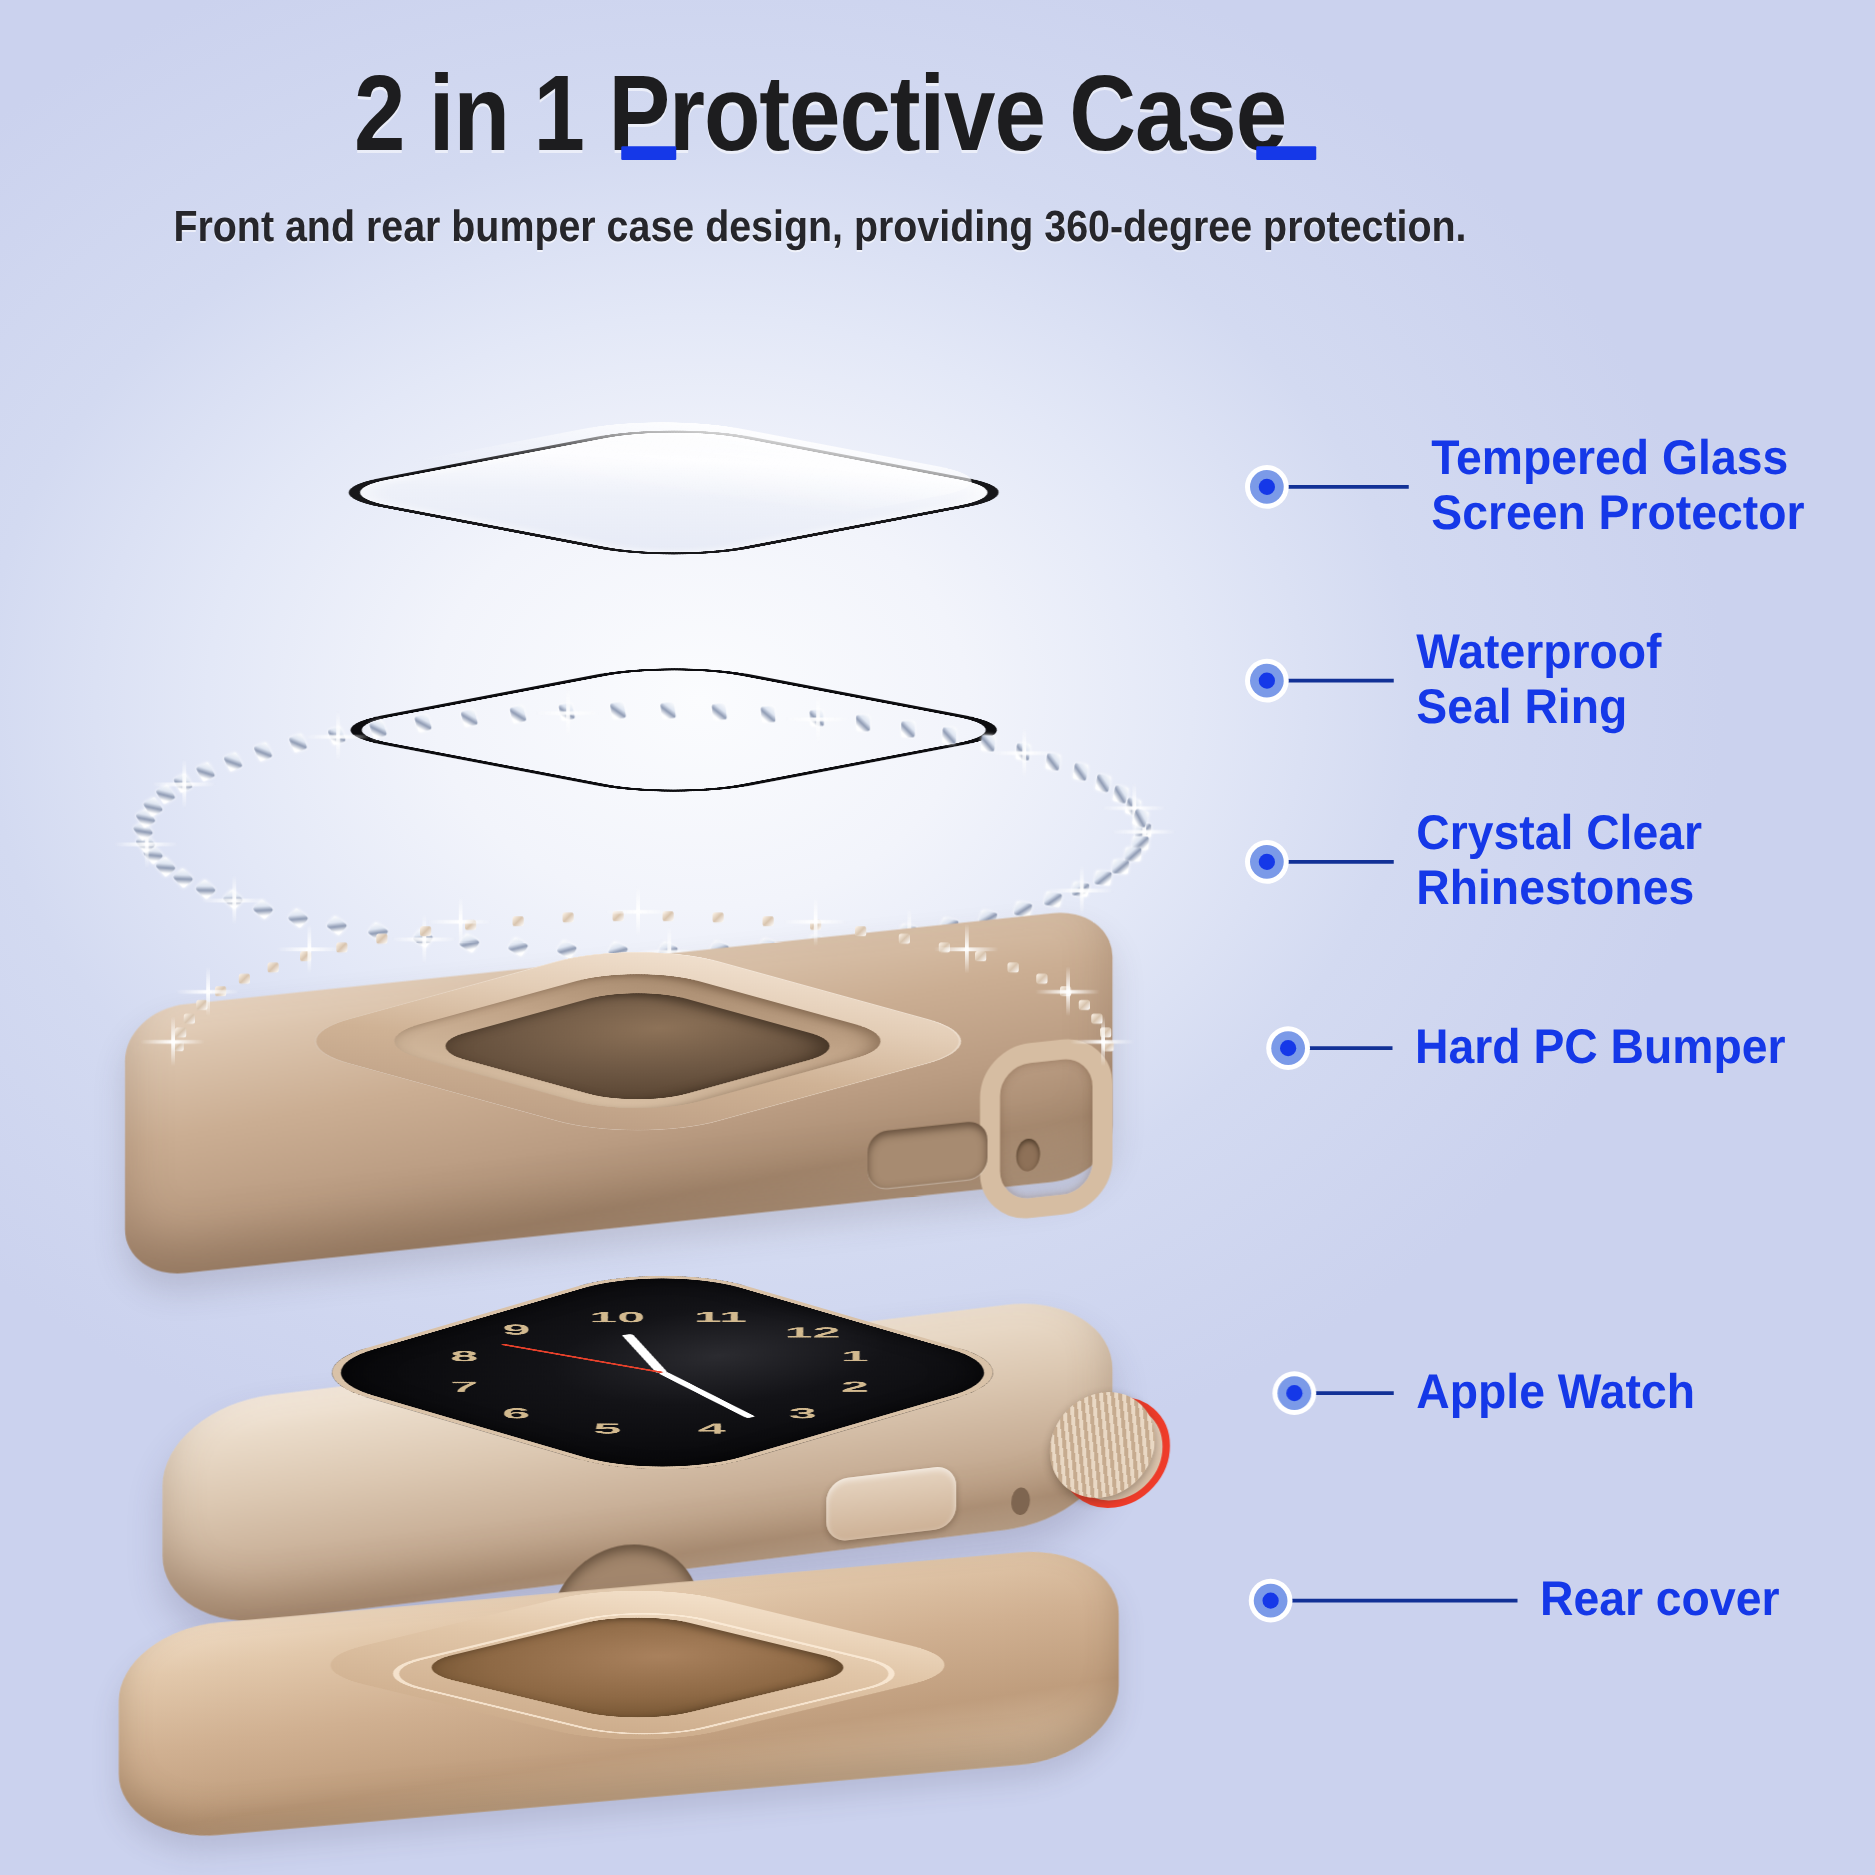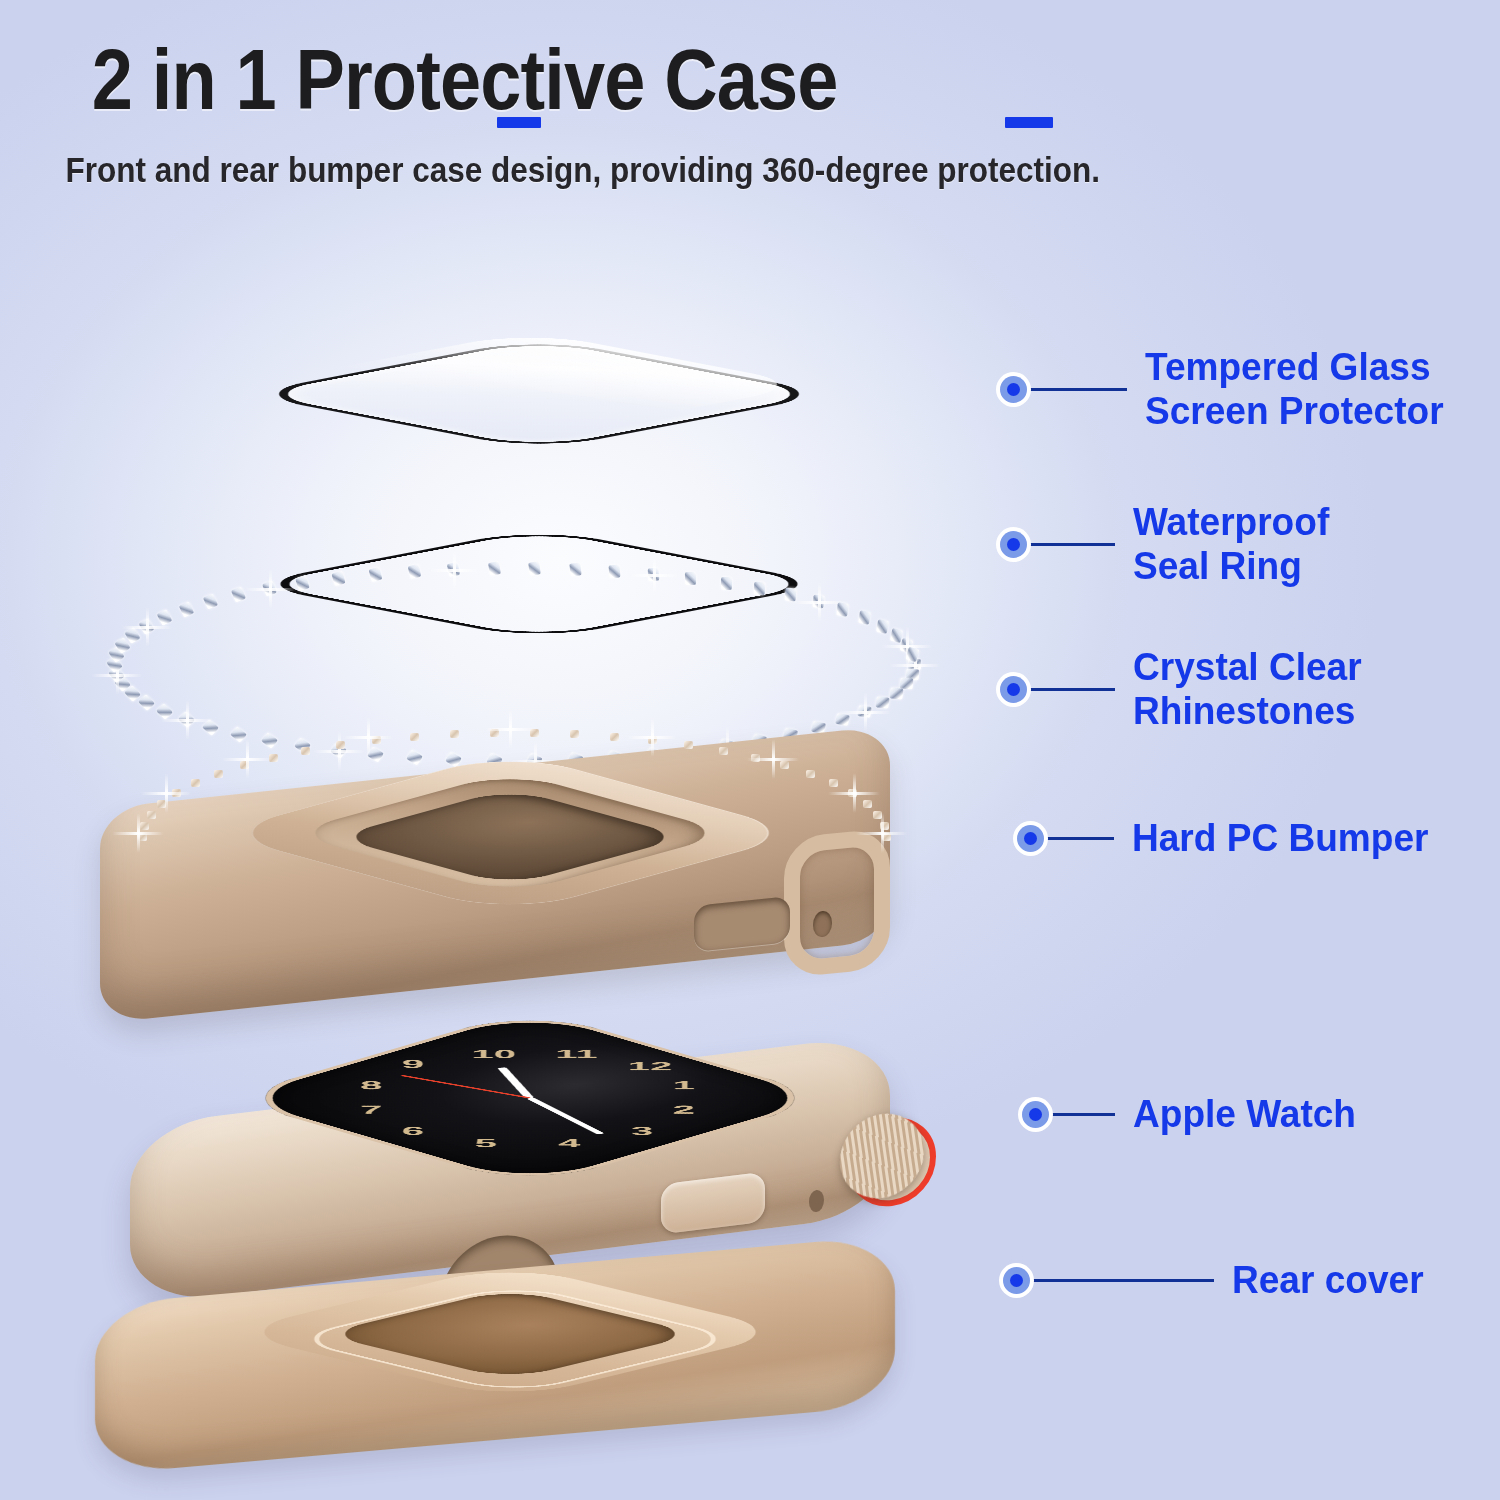--- a/index.html
+++ b/index.html
@@ -8,21 +8,21 @@
     font-family:"Liberation Sans", sans-serif;
     background:#ccd3ef;
   }
   #stage{
     position:relative;width:1500px;height:1500px;
     background:
       radial-gradient(ellipse 820px 640px at 560px 560px, #fbfcfe 0%, #f2f4fb 26%, #e3e8f7 48%, #d3daf1 70%, #cbd2ee 100%);
     overflow:hidden;
   }
   
-  #header{position:absolute;left:0;top:0;width:1312px;text-align:left;}
+  #header{position:absolute;left:0;top:12px;width:1312px;text-align:center;}
   #title{
     font-family:"Liberation Sans Narrow","Liberation Sans",sans-serif;
     font-weight:bold;font-size:86px;line-height:1;
     letter-spacing:-1px;
     color:#1d1d1f;
     margin-top:36px;
     transform:scaleX(0.86);
     text-shadow:0 2px 0 rgba(255,255,255,.55);
     white-space:nowrap;
   }

